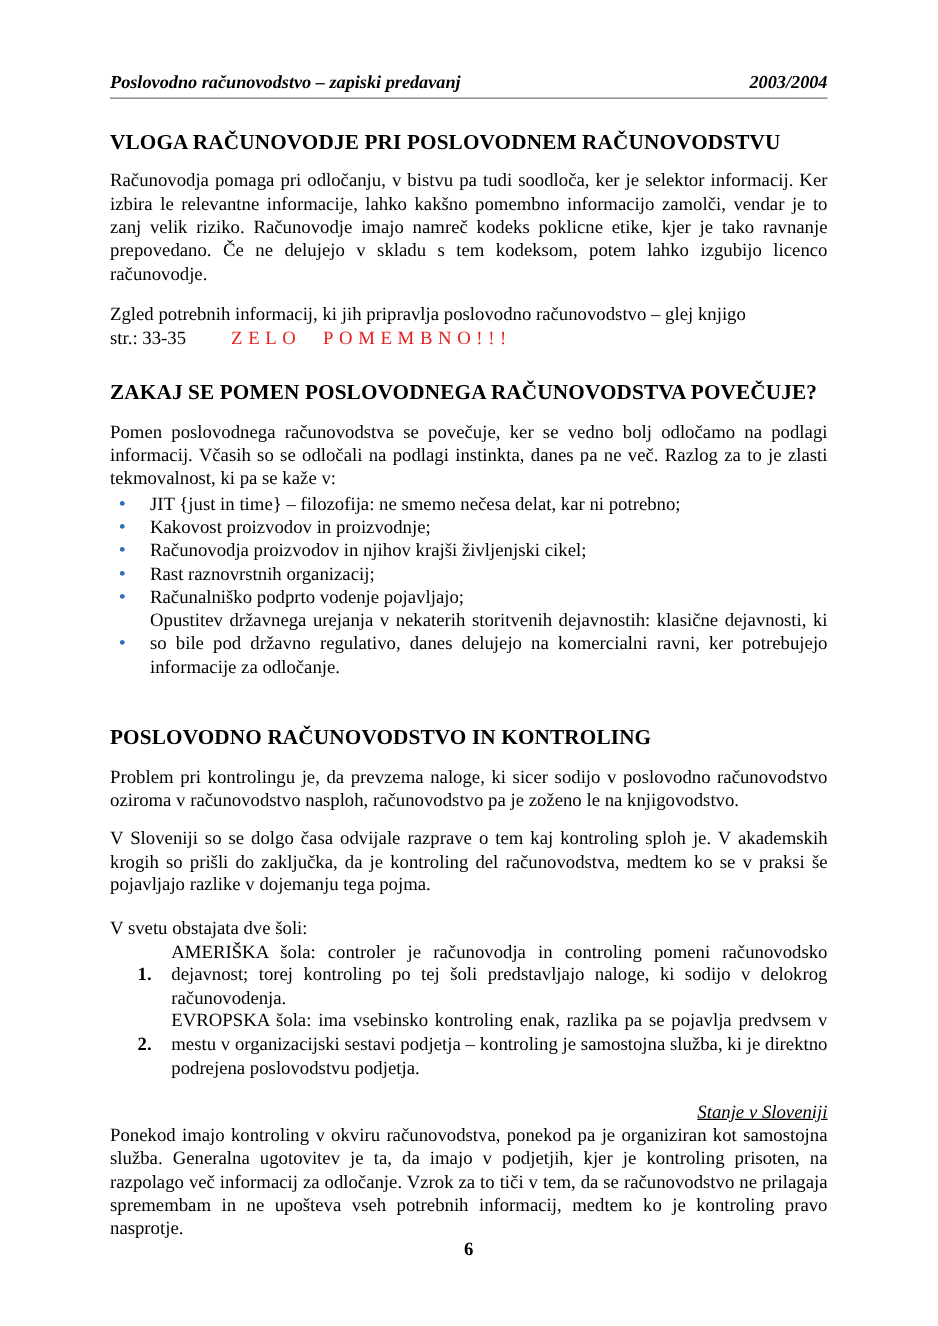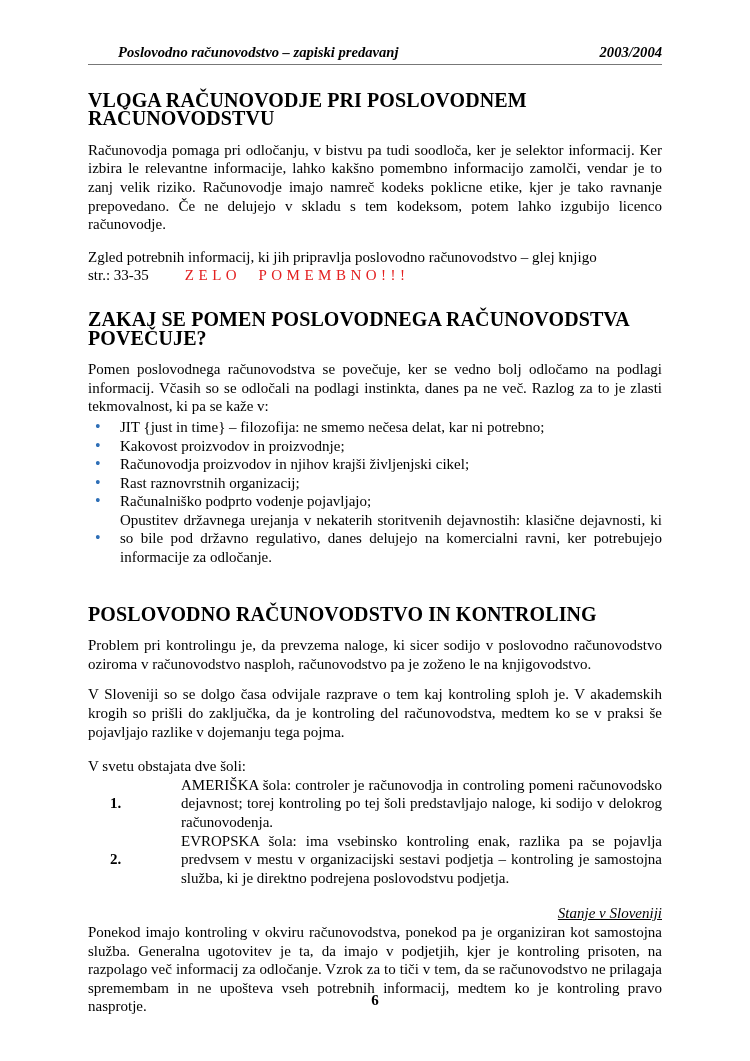--- a/index.html
+++ b/index.html
@@ -13,27 +13,27 @@
     font-family:"Liberation Serif","DejaVu Serif",serif;
     font-size:15px;
     line-height:18.6px;
     overflow:hidden;
   }
   .content { padding:0 88px; }
 
   
   .runhead {
     display:flex; justify-content:space-between; align-items:flex-end;
-    padding-top:43px;
-    font-weight:bold; font-style:italic; font-size:14.6px;margin-left:30px;
+    padding-top:57px;
+    font-weight:bold; font-style:italic; font-size:14.6px;
   }
   .runhead-rule { border-bottom:1px solid #777; margin-top:2px; }
 
   
-  .heading { font-weight:bold; font-size:20px; letter-spacing:0.1px; }
+  .heading { font-weight:bold; font-size:17px; letter-spacing:0.1px; }
   .h1 { margin-top:26px; }
   .h2 { margin-top:25px; }
   .h3 { margin-top:38px; }
   .h4 { margin-top:17px; font-style:italic; text-decoration:underline; font-weight:normal; font-size:15px;text-align:right; }
 
   
   .para { text-align:justify; }
   .p1 { margin-top:13px; }
   .note1 { margin-top:14px; }
   .note2 { }
@@ -53,21 +53,21 @@
     margin-left:36px;
   }
 
   
   .list { margin-top:2px; }
   .li { display:flex; align-items:center; }
   .li-marker { flex:0 0 32px; }
   .bullets .li-marker { padding-left:7px; color:var(--bullet-blue,#2e6fb7); }
   .bullets .li-marker::before { content:"•"; font-size:16px; }
   .numbered { counter-reset:n; margin-top:0; }
-  .numbered .li { counter-increment:n;gap:44px; }
+  .numbered .li { counter-increment:n; }
   .numbered .li-marker { flex:0 0 27px; margin-left:22px; font-weight:bold; }
   .numbered .li-marker::before { content:counter(n) "."; }
   .li-text { flex:1; text-align:justify; }
 
   
   .footer {
     position:absolute; top:991px; left:0; width:100%;
     text-align:center; font-weight:bold; font-size:15px;
   }
 </style>

